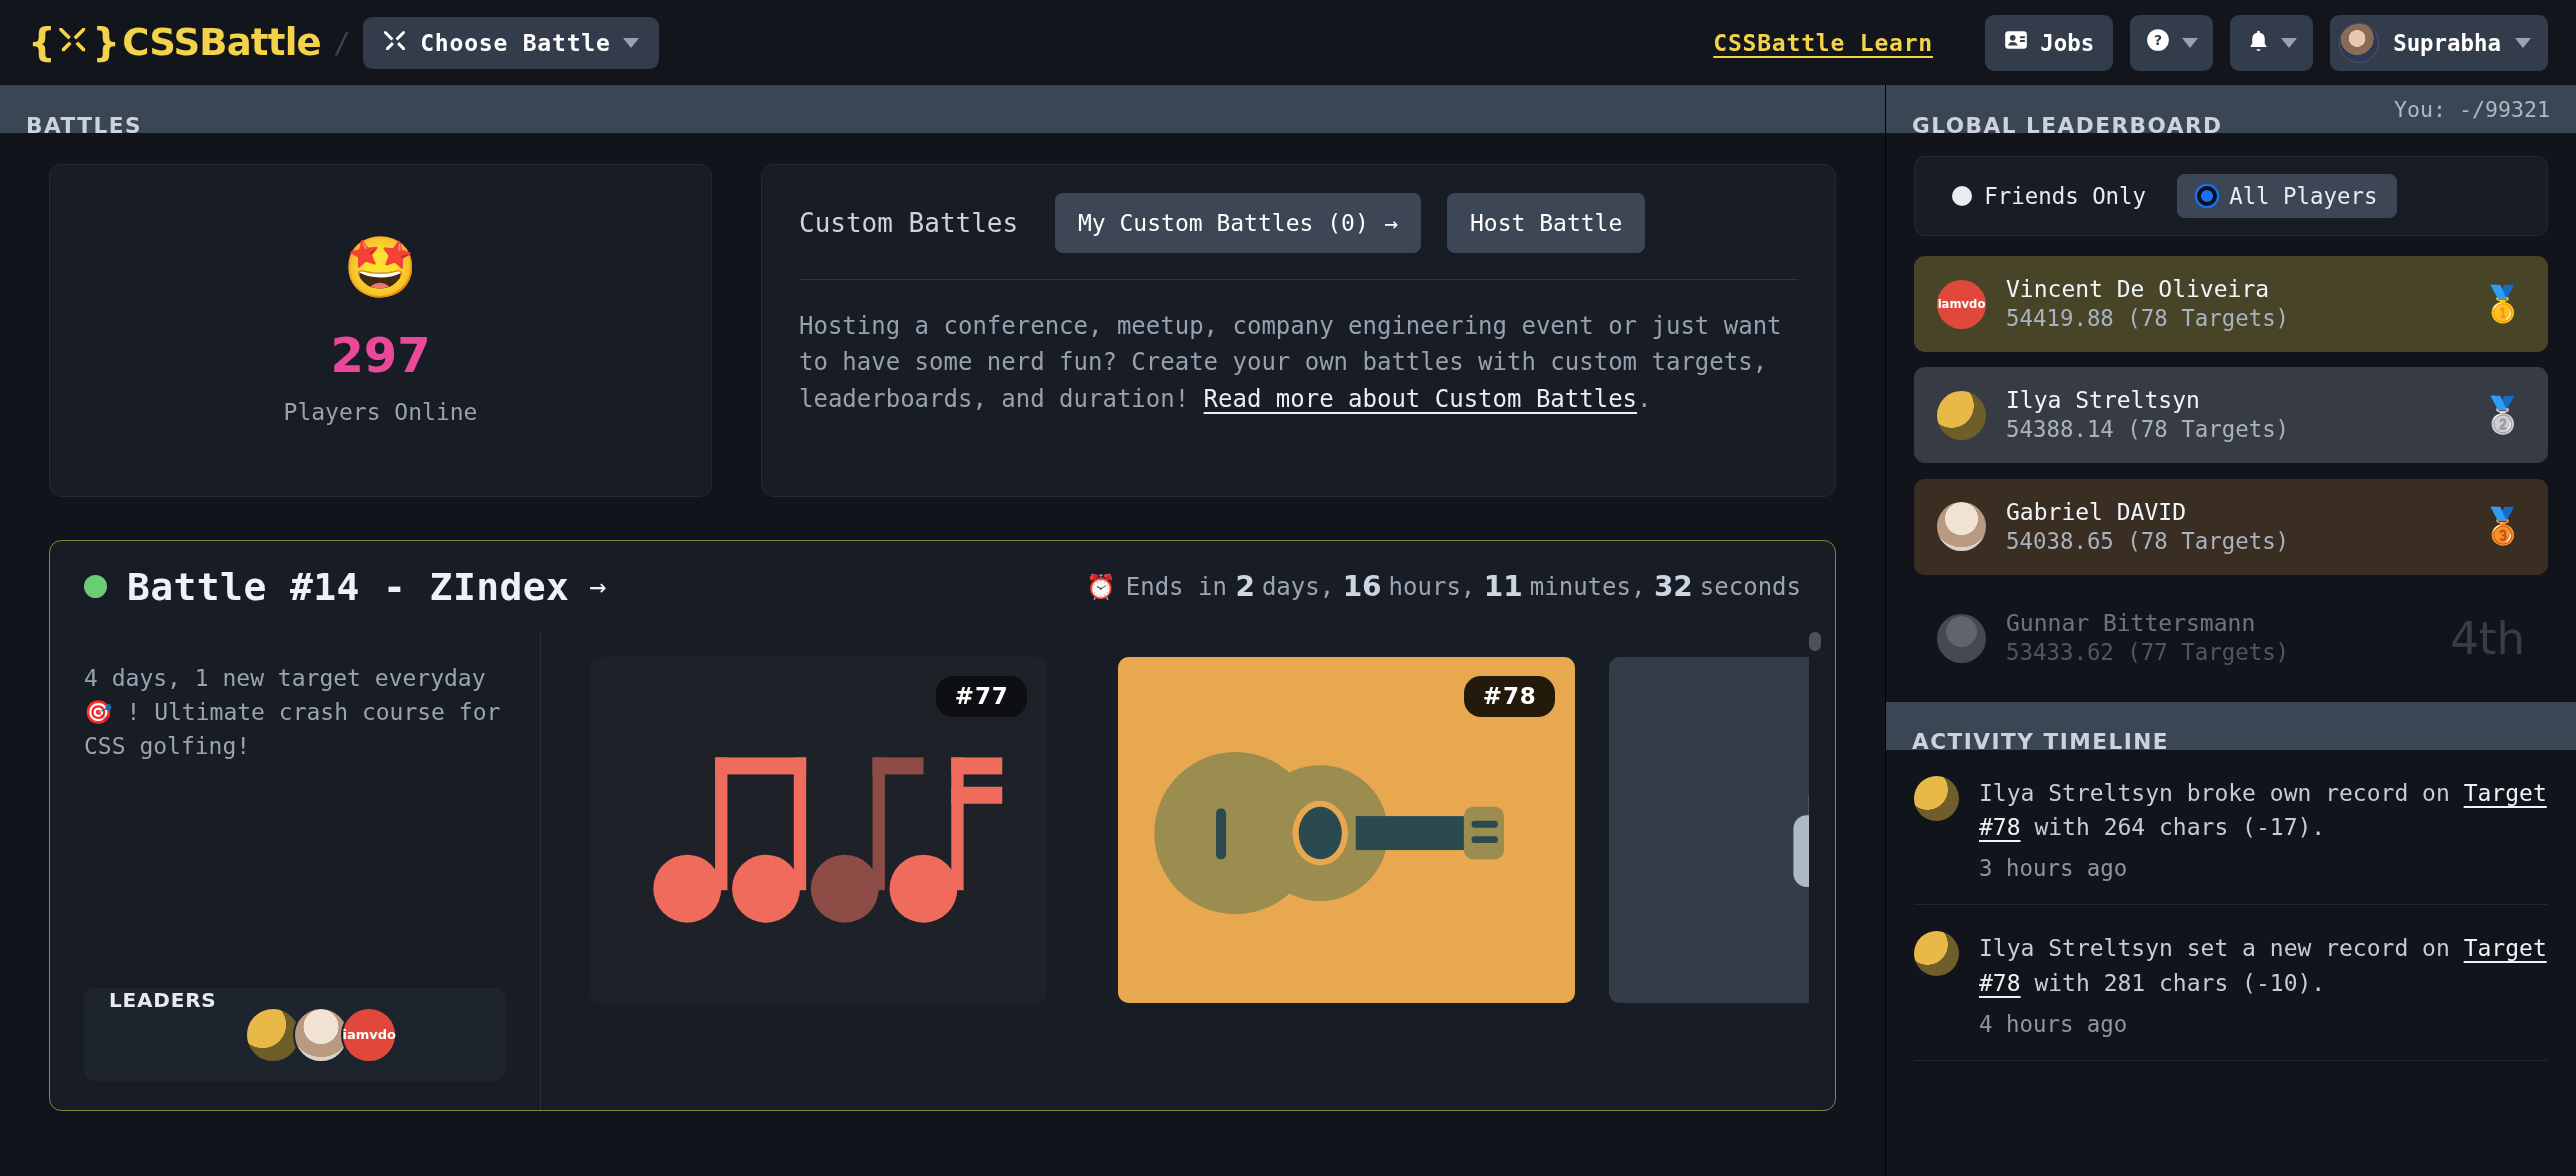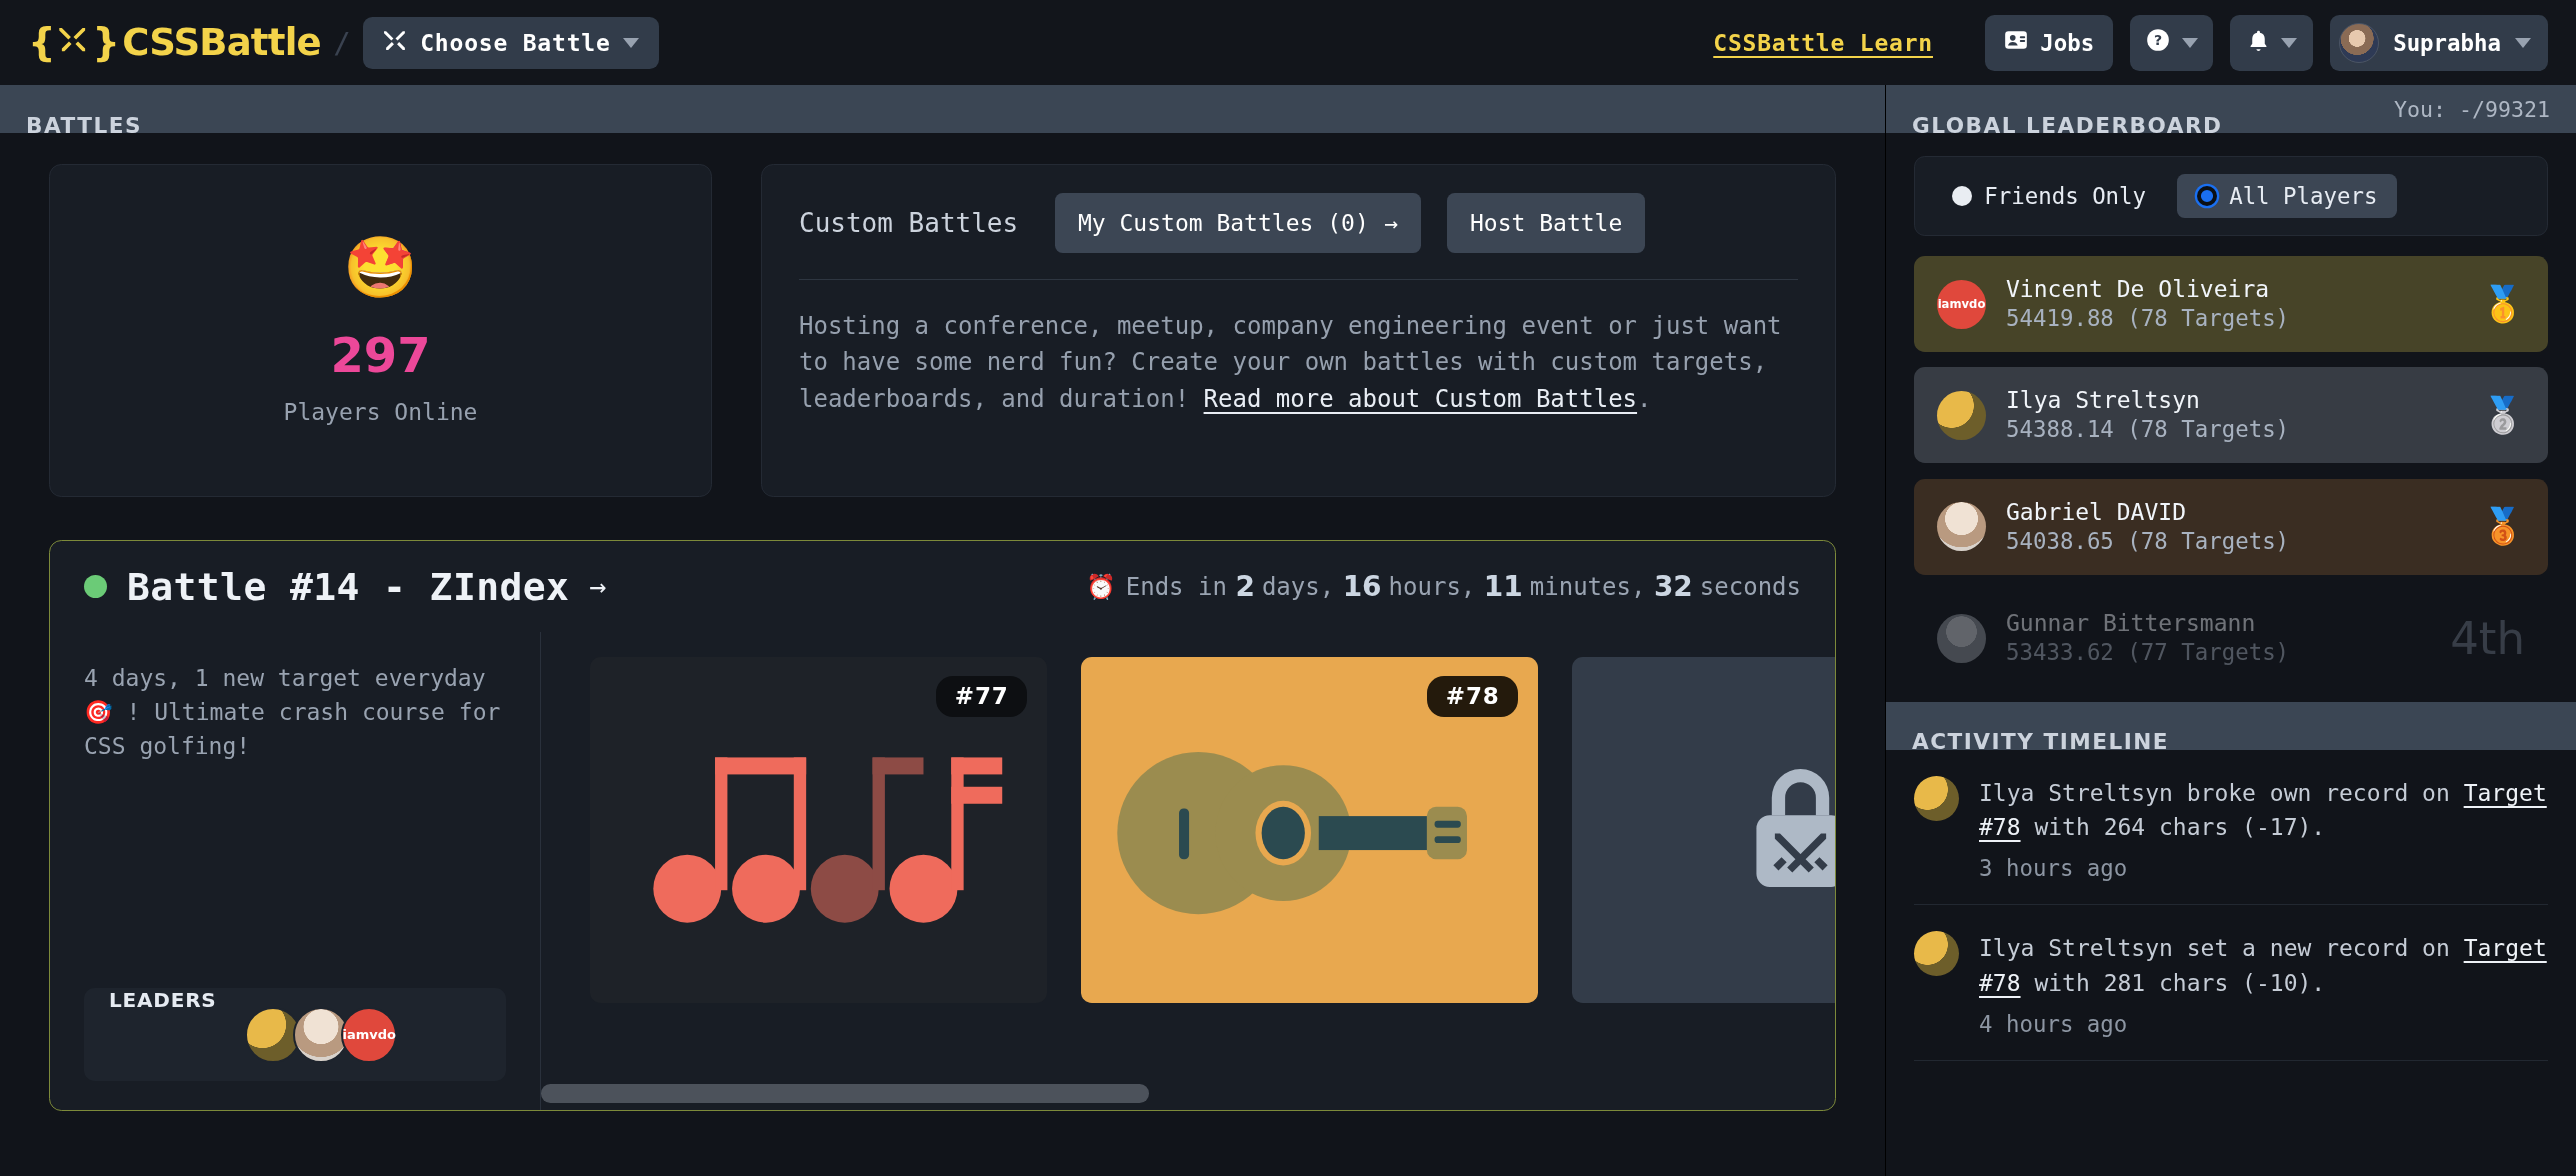--- a/index.html
+++ b/index.html
@@ -139,33 +139,33 @@
   .lav { width: 56px; height: 56px; border-radius: 50%; margin-left: -7.7px; border: 2.3px solid #1e242d; flex: 0 0 56px; }
   .lav:first-child { margin-left: 3.1px; }
   .lav-desk { background: radial-gradient(circle at 30% 30%, #e8b949 0 45%, #6d5e2a 46% 100%); }
   .lav-face { background: radial-gradient(circle at 50% 34%, #f0e2d4 0 40%, #b99a80 41% 70%, #d9d2cb 71% 100%); }
   .lav-vdo {
     background: #e0483c; color: #fff; font-size: 13px; font-weight: 700;
     display: flex; align-items: center; justify-content: center;
     font-family: "DejaVu Sans", "Liberation Sans", sans-serif;
   }
 
-  .targets-area { flex: 1; min-width: 0; display: flex; flex-direction: column; }
+  .targets-area { flex: 1; min-width: 0; display: flex; flex-direction: row; }
   .targets-scroll { flex: 1; display: flex; gap: 34px; padding: 25px 0 0 49px; overflow: hidden; min-height: 0; }
   .target {
     width: 457px; flex: 0 0 457px; height: 346px; border-radius: 10.8px;
     position: relative; overflow: hidden;
   }
   .tbadge {
     position: absolute; top: 18.5px; right: 20px; background: #0d0f12;
     color: #fff; font-size: 23px; font-weight: 700; padding: 7.7px 18.5px; border-radius: 17px;
     font-family: "DejaVu Sans", "Liberation Sans", sans-serif; letter-spacing: 0.8px;
   }
   .t77 { background: #1e2228; }
-  .t78 { background: #e8a84f; }
+  .t78 { background: #e8a84f; margin-left: 37px; }
   .t78 .tbadge { background: #241a0c; }
   .tlocked { background: #333c49; display: flex; align-items: center; justify-content: center; }
   .scrollbar-track { height: 26px; flex: 0 0 26px; padding: 0 0 7.7px 0; display: flex; }
   .scrollbar-thumb { height: 18.5px; width: 47%; background: #4c525b; border-radius: 9.3px; }
 
   
   .lb-filter {
     margin: 23px 28px 0 28px; background: #181d25; border: 0.8px solid #242a34;
     border-radius: 10.8px; height: 80px; display: flex; align-items: center; padding: 0 17px; gap: 10.8px;
   }

